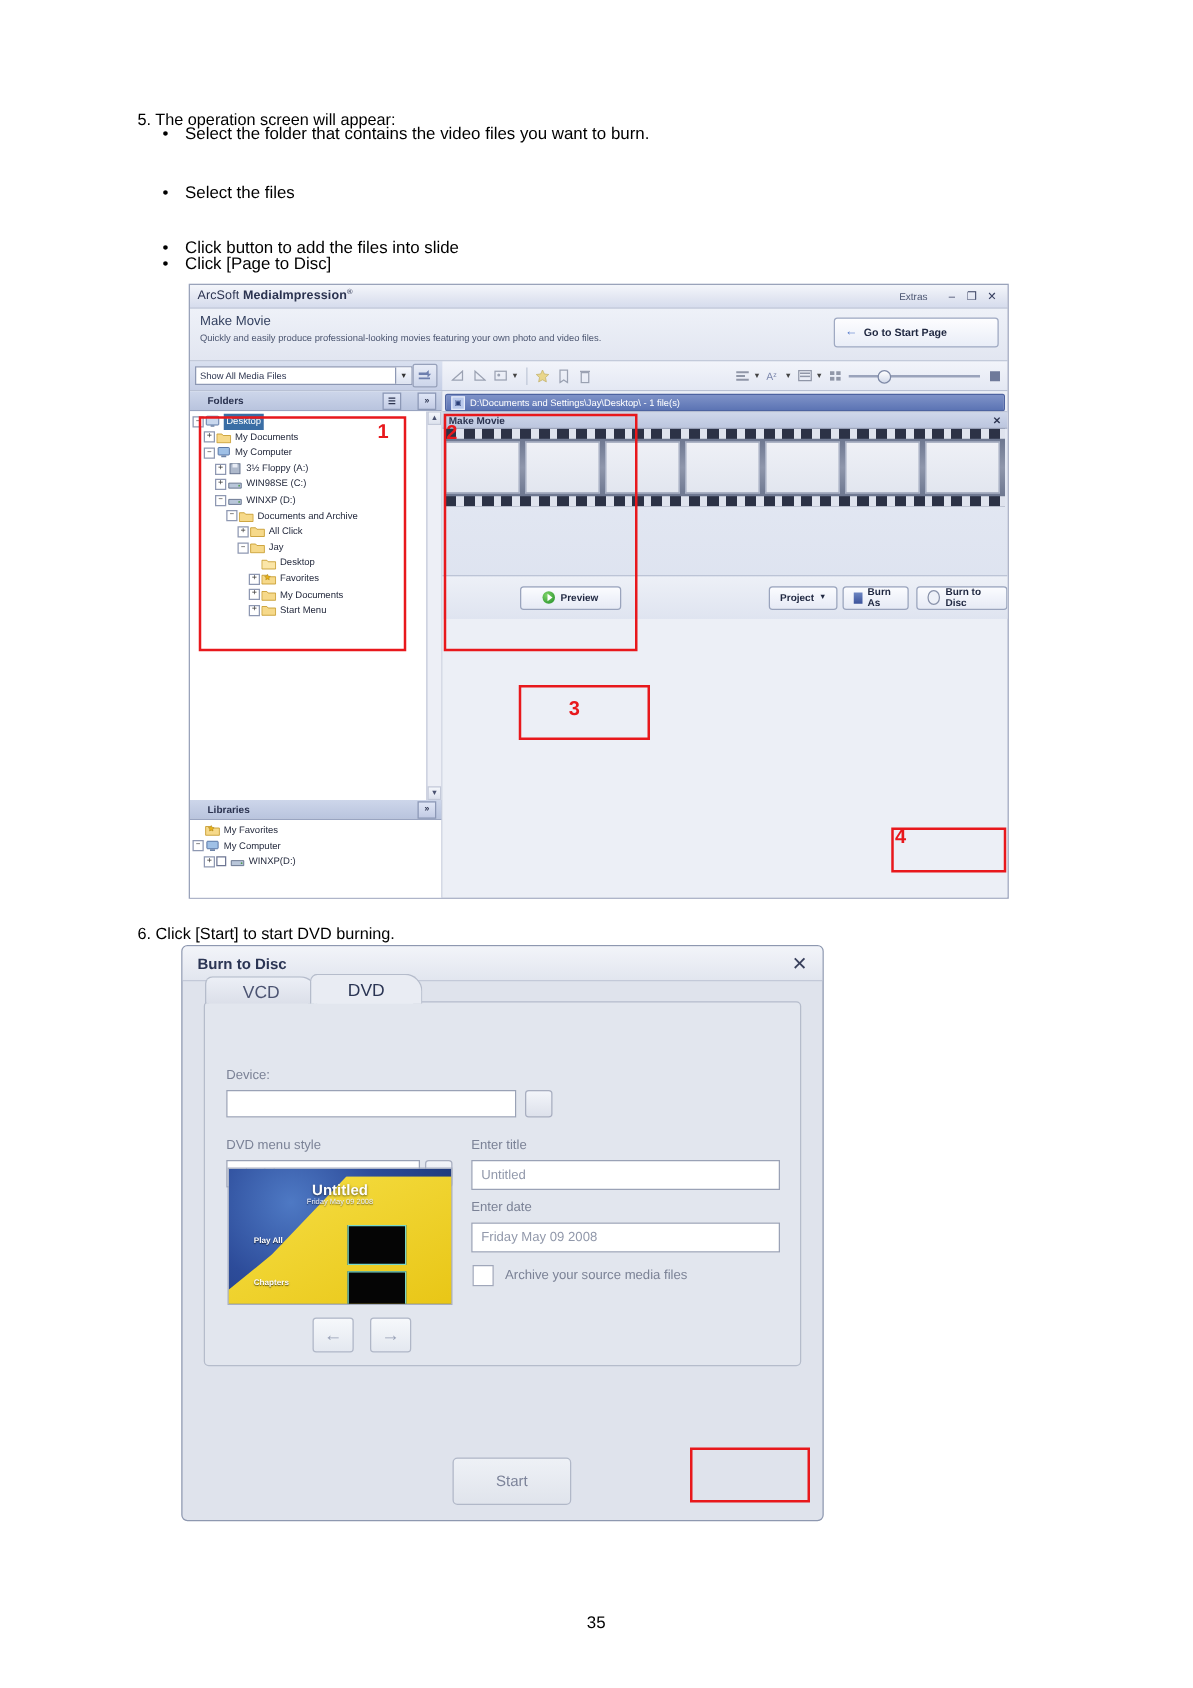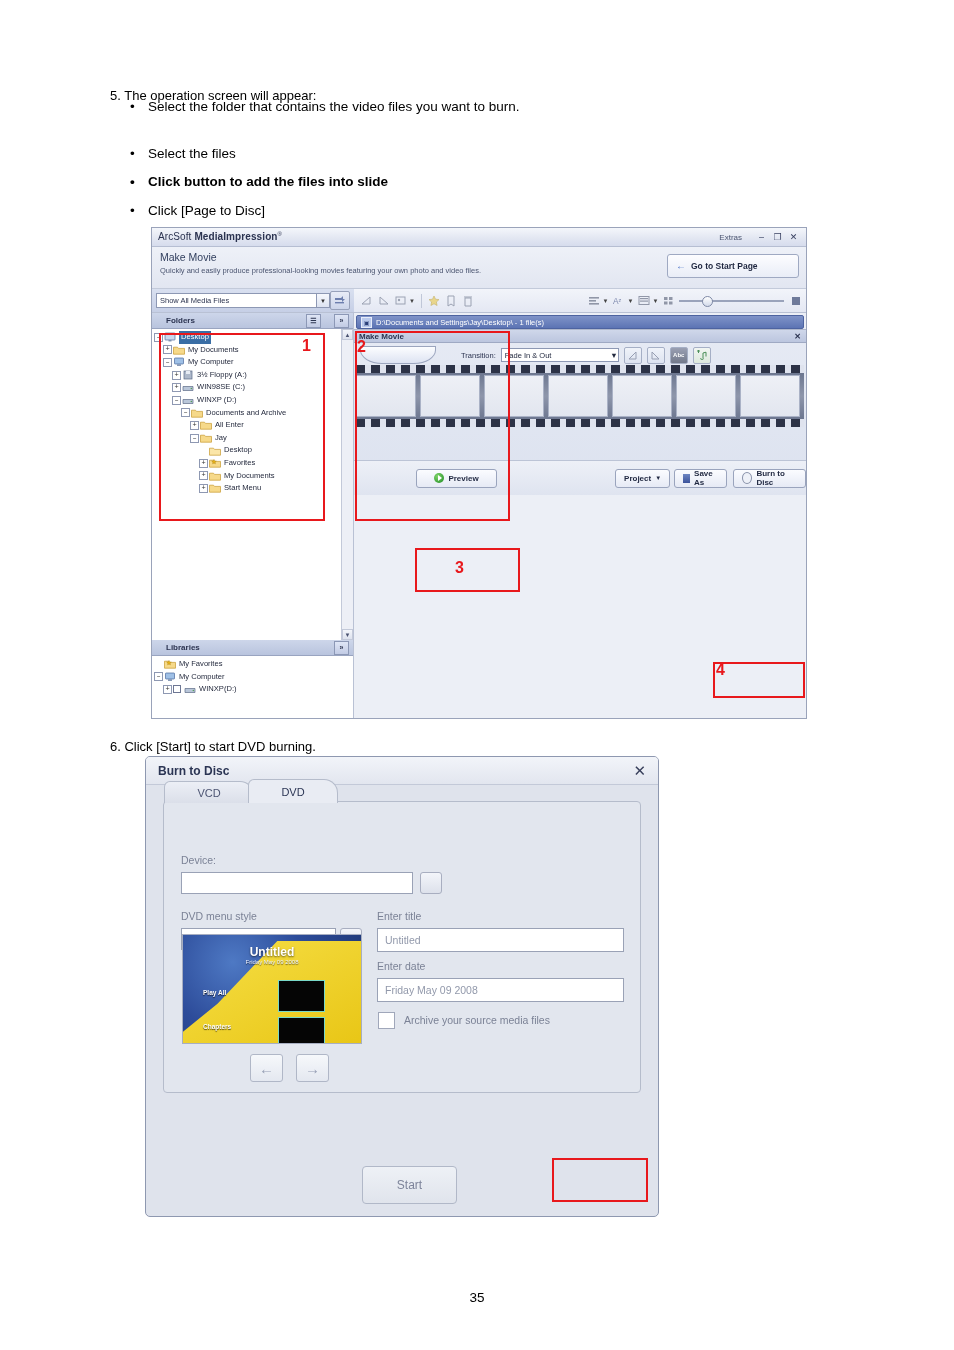--- a/index.html
+++ b/index.html
@@ -32,21 +32,21 @@
     font-size: 13.5px;
     color: #000;
     white-space: nowrap;
   }
   .bullet-row .b-dot {
     display: inline-block;
     width: 18px;
   }
   #b1 { top: 99px; }
   #b2 { top: 146px; }
-  #b3 { top: 174px; font-weight: bold; }
+  #b3 { top: 190px; }
   #b4 { top: 203px; }
 
   .page-num {
     position: absolute;
     left: 0; right: 0;
     top: 1290px;
     text-align: center;
     font-size: 13.5px;
     color: #000;
   }
@@ -432,21 +432,21 @@
   .bd-tabs {
     position:absolute; left:0; top:-22px; height:23px; display:flex; align-items:flex-end;
   }
   .bd-tab {
     width: 90px; height: 22px;
     background: linear-gradient(to bottom,#eceff6,#dbdfe9);
     border: 1px solid #b5bccb;
     border-bottom:none;
     border-radius: 6px 14px 0 0;
     display:flex;align-items:center;justify-content:center;
-    font-size:11px; color:#4c5472;
+    font-size:14px; color:#4c5472;
     margin-right:-6px;
     box-sizing:border-box;
   }
   .bd-tab.active {
     background: #e9ecf3;
     color:#2b3554;
     height: 24px;
     z-index:2;
   }
   .bd-label {
@@ -743,21 +743,21 @@
               </span>
               <span class="tlabel">Documents and Archive</span>
             </div>
             <div class="tnode" style="padding-left: 36px;">
               <span class="texp">+</span>
               <span class="ticon-sm">
                 <svg width="12" height="10" viewBox="0 0 12 10">
                   <path d="M0.5 2.2h4l1 1.2h6v5.8H0.5z" fill="#f6d98a" stroke="#c79b2f" stroke-width=".7"></path>
                 </svg>
               </span>
-              <span class="tlabel">All Enter</span>
+              <span class="tlabel">All Click</span>
             </div>
             <div class="tnode" style="padding-left: 36px;">
               <span class="texp">–</span>
               <span class="ticon-sm">
                 <svg width="12" height="10" viewBox="0 0 12 10">
                   <path d="M0.5 2.2h4l1 1.2h6v5.8H0.5z" fill="#f6d98a" stroke="#c79b2f" stroke-width=".7"></path>
                 </svg>
               </span>
               <span class="tlabel">Jay</span>
             </div>
@@ -849,45 +849,20 @@
       <div class="path-bar">
         <span class="path-icon">▣</span>
         <span>D:\Documents and Settings\Jay\Desktop\ - 1 file(s)</span>
       </div>
 
       <div class="makemovie">
         <div class="mm-header">
           <span class="mmh-t">Make Movie</span>
           <span>✕</span>
         </div>
-        <div class="mm-toolrow">
-          <div class="add-slide-btn"></div>
-          <span class="trans-label">Transition:</span>
-          <div class="trans-combo">
-            <span class="cb-txt">Fade In &amp; Out</span>
-            <span class="cb-arrow">▼</span>
-          </div>
-          <div class="mm-icon">
-              <svg width="9" height="9" viewBox="0 0 9 9">
-                <path d="M1 8 L8 8 L8 1 Z" fill="none" stroke="#8a92a8"></path>
-              </svg>
-            </div>
-          <div class="mm-icon">
-              <svg width="9" height="9" viewBox="0 0 9 9">
-                <path d="M1 8 L8 8 L1 1 Z" fill="none" stroke="#8a92a8"></path>
-              </svg>
-            </div>
-          <div class="mm-icon abc">Abc</div>
-          <div class="mm-icon green">
-              <svg width="10" height="10" viewBox="0 0 10 10">
-                <path d="M4 8a1.2 1.2 0 1 0 2 0V3l3-.8v4.3" fill="none" stroke="#2f7f3d" stroke-width="1"></path>
-                <path d="M0 1h3M1.5 0v3" stroke="#2f7f3d" stroke-width="1"></path>
-              </svg>
-            </div>
-        </div>
         <div class="filmstrip">
           <div class="fs-perf top"></div>
           <div class="fs-frames" id="fs-frames">
               <div class="fs-frame"></div>
               <div class="fs-frame"></div>
               <div class="fs-frame"></div>
               <div class="fs-frame"></div>
               <div class="fs-frame"></div>
               <div class="fs-frame"></div>
               <div class="fs-frame"></div>
@@ -898,21 +873,21 @@
           <div class="btn preview-btn">
             <span class="dot-green"></span>
             <span>Preview</span>
           </div>
           <div class="btn proj-btn">
             <span>Project</span>
             <span style="font-size:6px">▼</span>
           </div>
           <div class="btn saveas-btn">
             <span class="save-ico"></span>
-            <span>Save As</span>
+            <span>Burn As</span>
           </div>
           <div class="btn burn-btn">
             <span class="disc-ico"></span>
             <span>Burn to Disc</span>
           </div>
         </div>
       </div>
     </div>
   </div>
 

